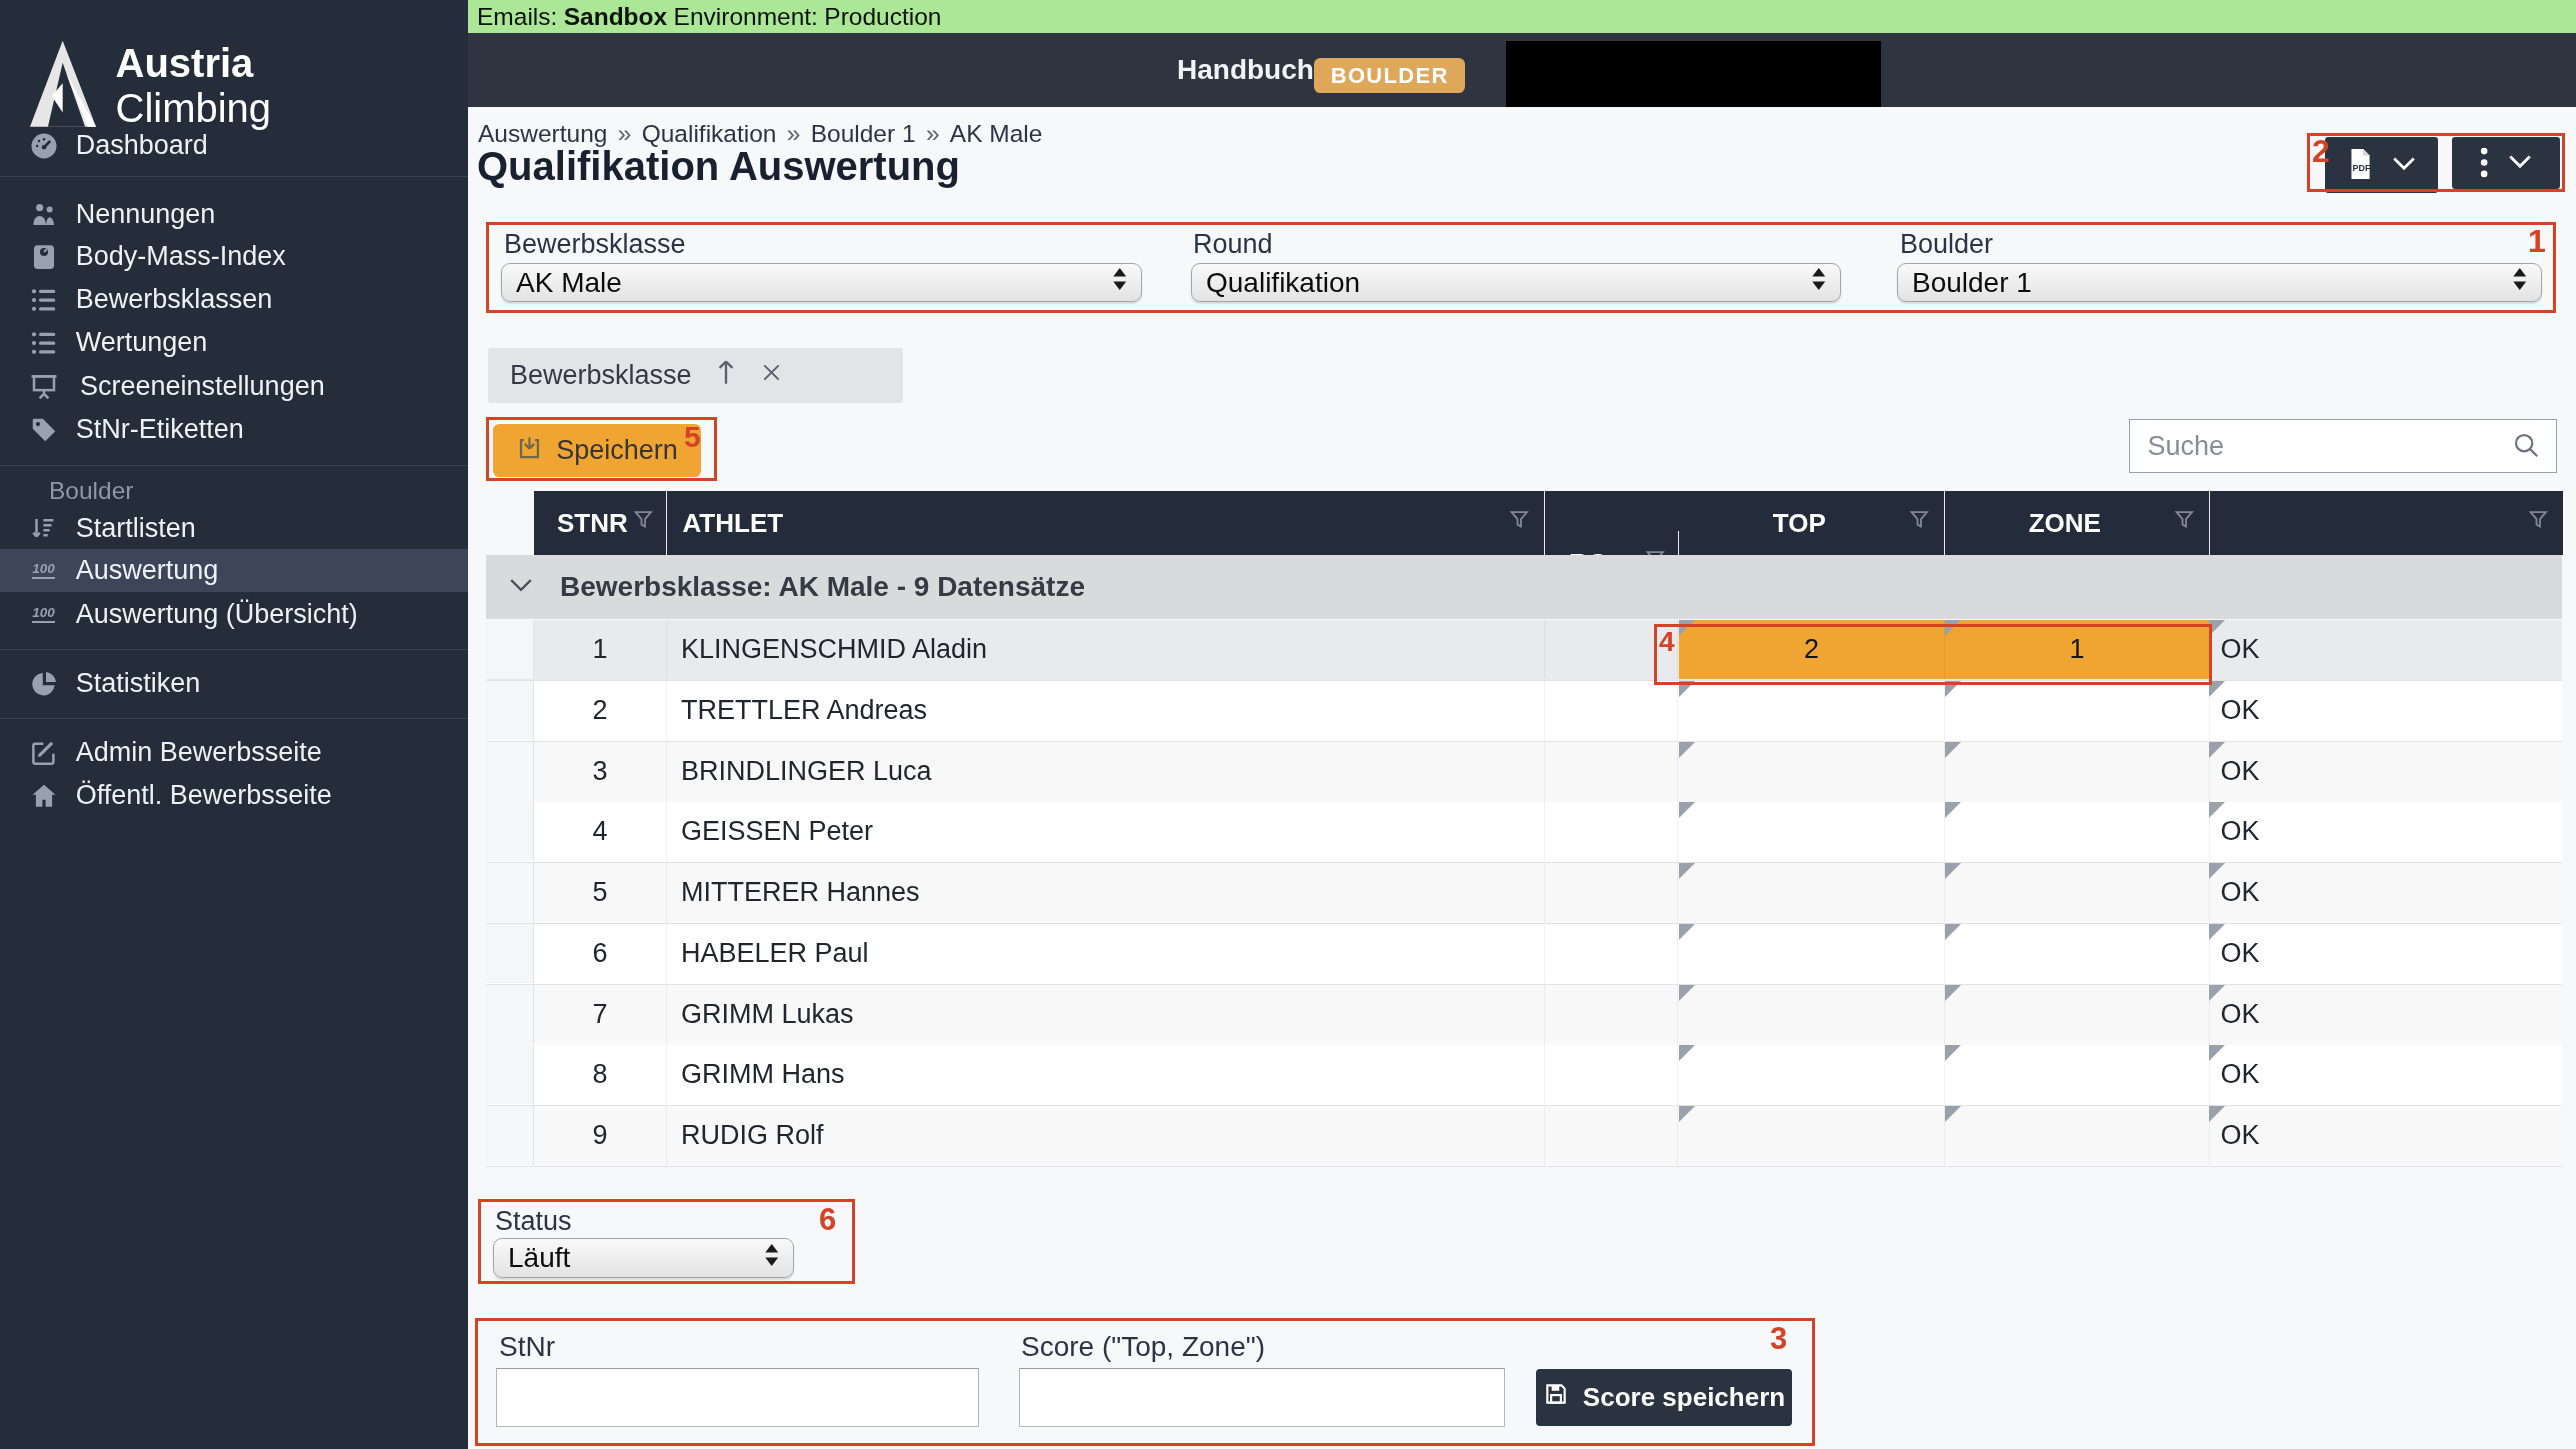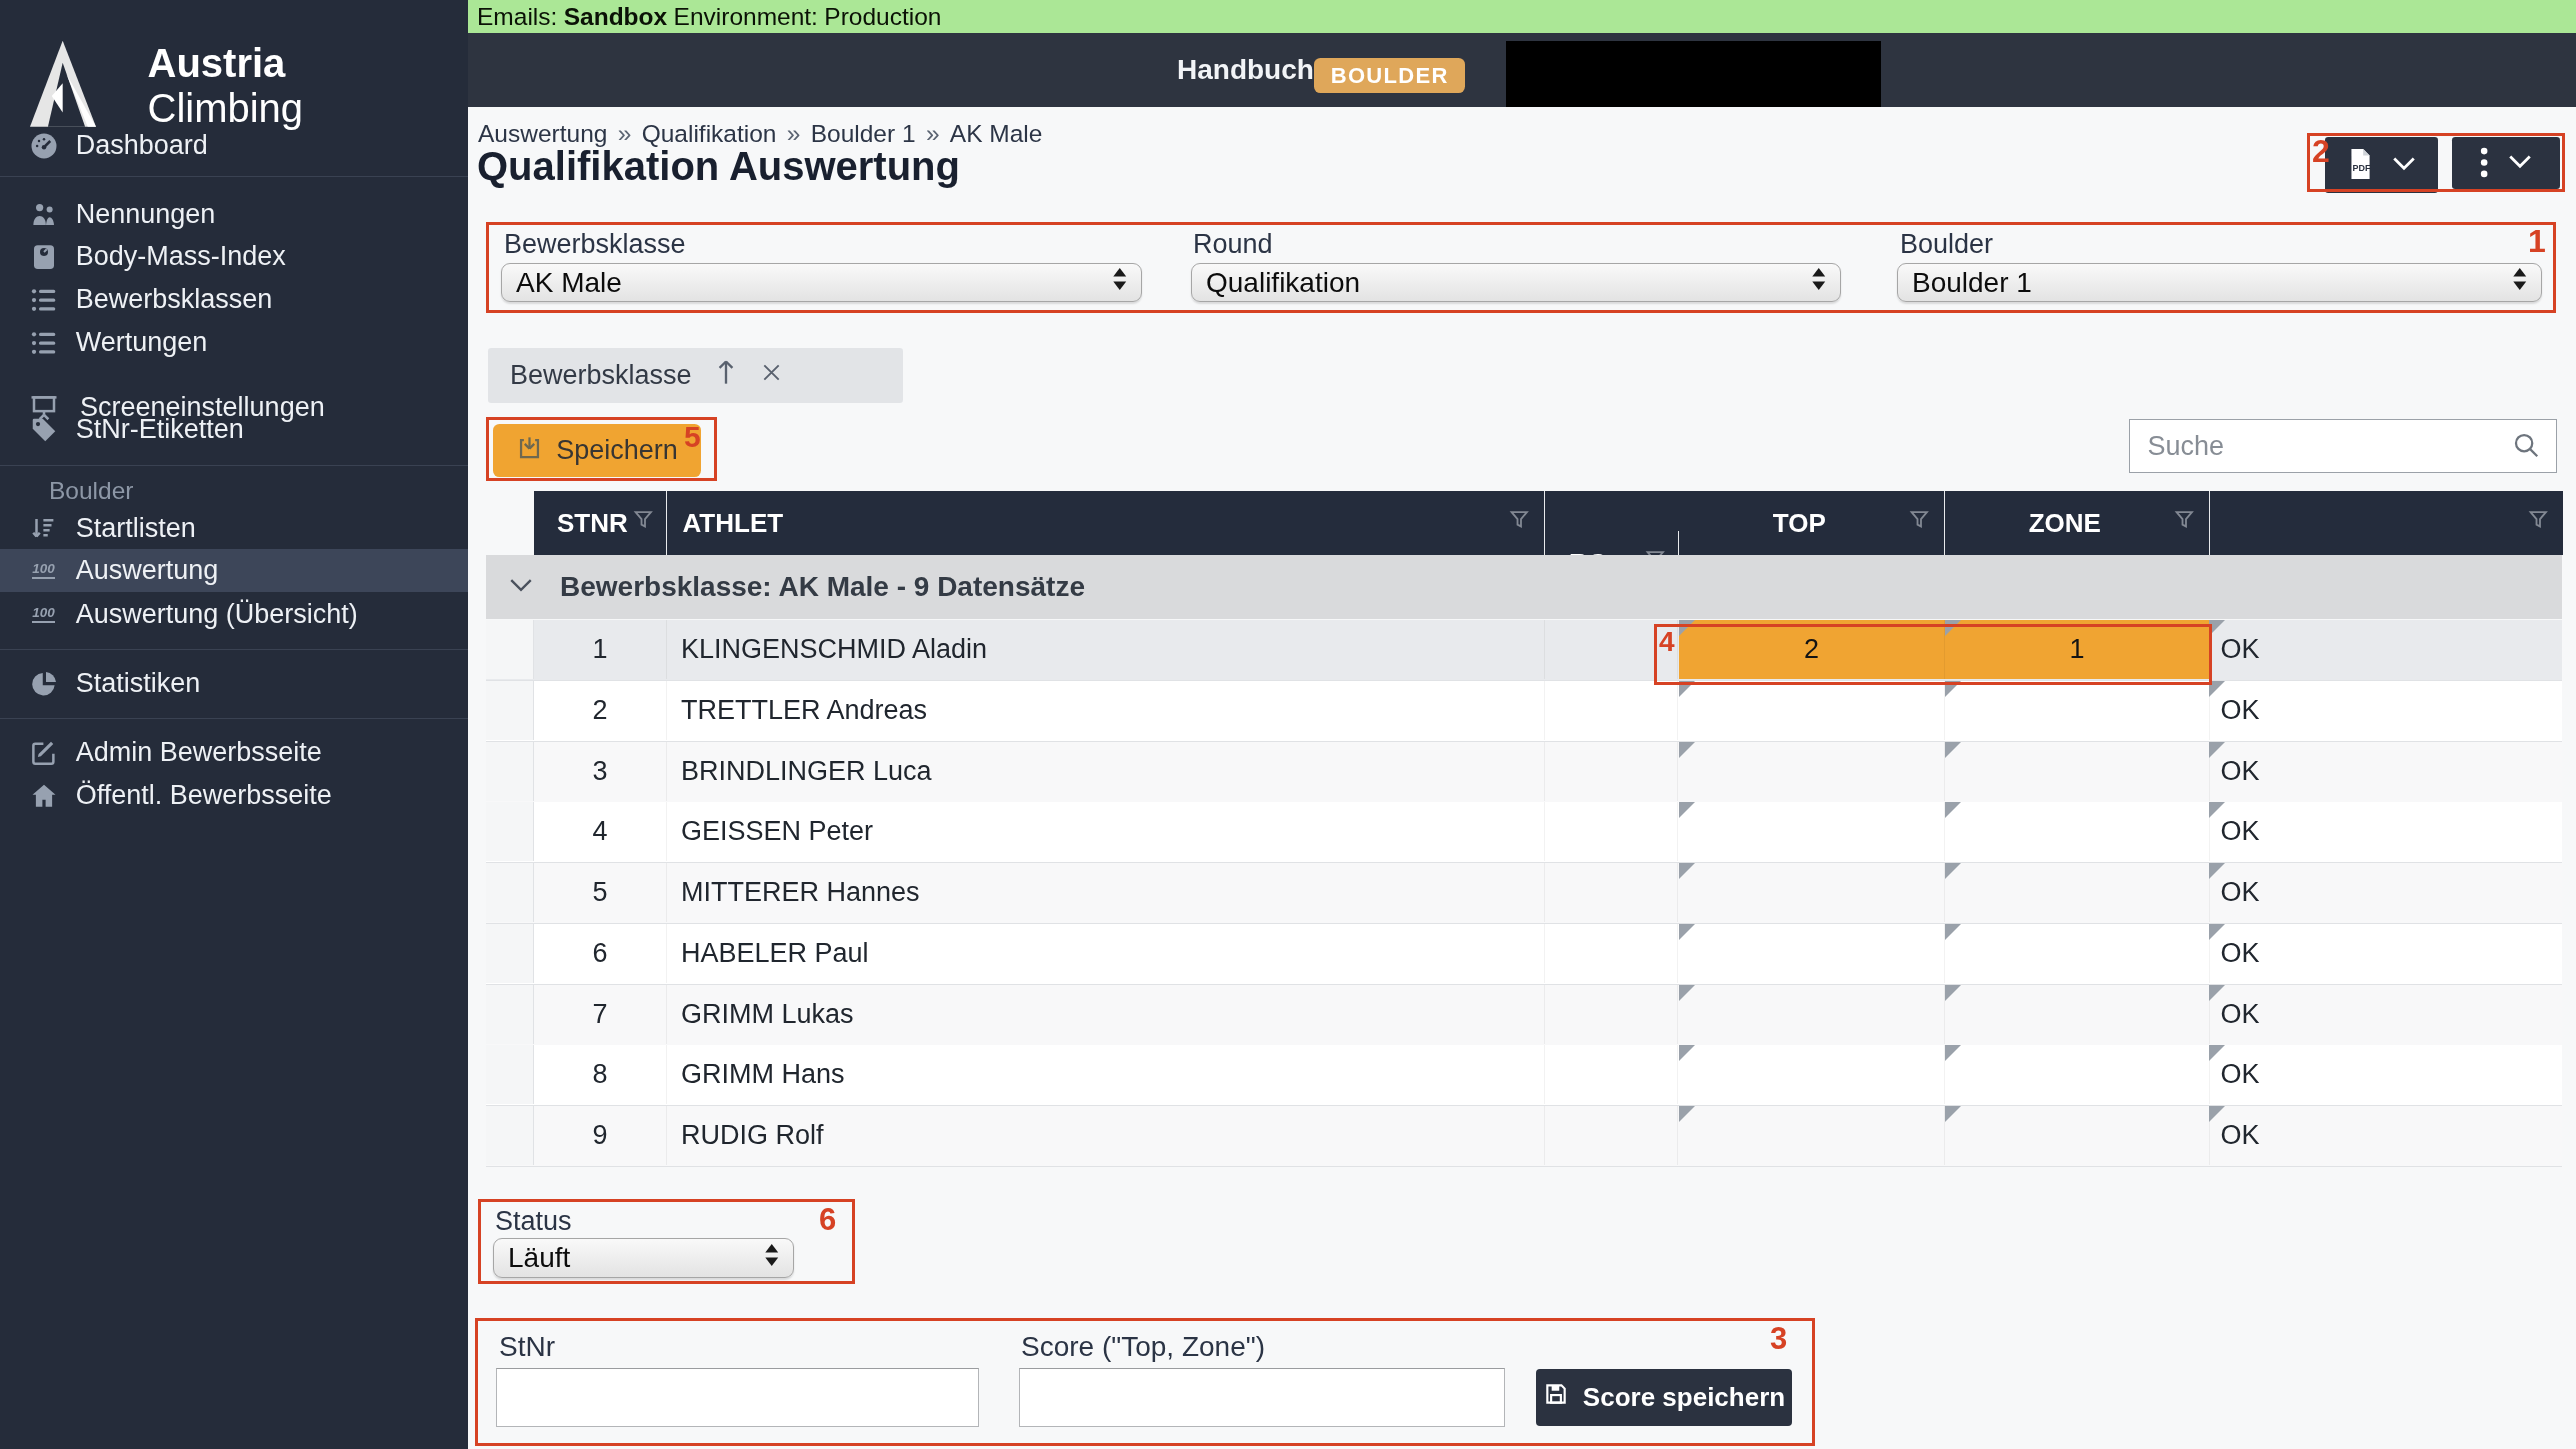--- a/index.html
+++ b/index.html
@@ -95,21 +95,21 @@
   <div class="abs" id="sidebar">
     <div class="abs" style="left:26px;top:37px;width:412px;height:97px;display:flex;gap:15.5px;">
       <span>
         <svg width="74" height="91" viewBox="0 0 115 142">
           <polygon points="6,140 57,6 109,140" fill="#e6e6e6"></polygon>
           <polygon points="57,40 92,140 34,140" fill="#252c3a"></polygon>
           <polygon points="63,58 96,140 109,140" fill="#ffffff"></polygon>
           <polygon points="40,92 57,72 57,118" fill="#ffffff"></polygon>
         </svg>
       </span>
-      <span style="display:flex;flex-direction:column;justify-content:center;color:#fff;line-height:45px;font-size:40px;margin-left:32px;">
+      <span style="display:flex;flex-direction:column;justify-content:center;color:#fff;line-height:45px;font-size:40px;">
         <span style="font-weight:bold;">Austria</span>
         <span>Climbing</span>
       </span>
     </div>
 
     <div class="abs side-item" style="top:124px;">
       <span class="sicon">
         <svg width="30" height="30" viewBox="0 0 24 24">
             <circle cx="12" cy="12" r="10" fill="#97a1b0"></circle>
             <circle cx="12" cy="13" r="1.8" fill="#252c3a"></circle>
@@ -163,21 +163,21 @@
             <circle cx="4" cy="5" r="1.7"></circle>
             <circle cx="4" cy="12" r="1.7"></circle>
             <circle cx="4" cy="19" r="1.7"></circle>
             <rect x="8" y="3.8" width="13" height="2.5" rx="1.2"></rect>
             <rect x="8" y="10.8" width="13" height="2.5" rx="1.2"></rect>
             <rect x="8" y="17.8" width="13" height="2.5" rx="1.2"></rect>
           </svg>
       </span>
       <span class="slabel">Wertungen</span>
     </div>
-    <div class="abs side-item" style="top:386px;gap:21px;">
+    <div class="abs side-item" style="top:365px;gap:21px;">
       <span class="sicon">
         <svg width="30" height="30" viewBox="0 0 24 24" fill="none" stroke="#97a1b0" stroke-width="2">
             <path d="M2 3.5h20"></path>
             <rect x="4" y="3.5" width="16" height="11"></rect>
             <path d="M12 14.5v3"></path>
             <path d="M12 17.5l-3.5 3.5M12 17.5l3.5 3.5"></path>
           </svg>
       </span>
       <span class="slabel">Screeneinstellungen</span>
     </div>

